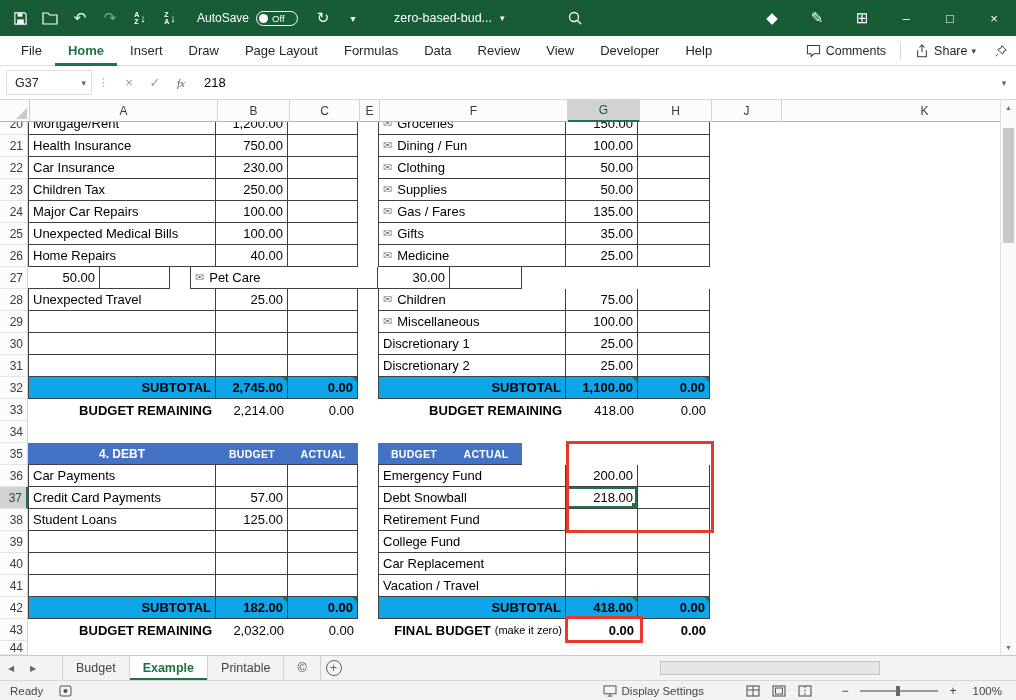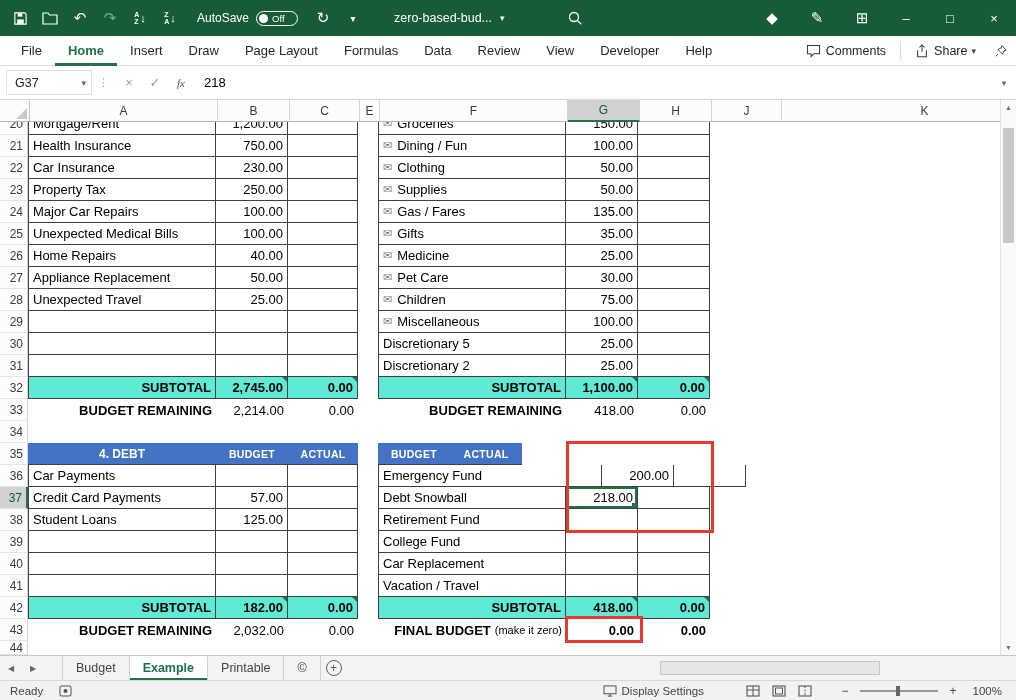--- a/index.html
+++ b/index.html
@@ -56,21 +56,21 @@
   .g-row { display:flex; overflow:hidden; }
   .g-rowhdr { width:28px; flex:none; display:flex; align-items:center; justify-content:flex-end; padding-right:4px; font-size:12px; color:#3b3b3b; background:#FCFCFC; border-right:1px solid #D4D4D4; border-bottom:1px solid #E4E4E4; }
   .g-rowhdr.hl { background:#D2D2D2; color:#0C5A32; border-right:2px solid #217346; }
   .g-cell { flex:none; height:100%; display:flex; align-items:center; padding:0 4px; font-size:13px; color:#000; white-space:nowrap; overflow:hidden; position:relative; }
   .cut .g-cell, .cut .g-rowhdr { position:relative; top:-9px; height:22px; }
   .num { justify-content:flex-end; }
   .bd { border-right:1px solid #404040; border-bottom:1px solid #404040; }
   .bd-l { border-left:1px solid #404040; }
   .hdrb { background:#4472C4; color:#fff; font-weight:700; font-size:12px; border-bottom:1px solid #404040; }
   .hdrc { background:#4472C4; color:#fff; font-weight:700; font-size:10.5px; justify-content:center; letter-spacing:.3px; border-bottom:1px solid #404040; }
-  .sub { background:#5eead4; font-weight:700; }
+  .sub { background:#0ea5e9; font-weight:700; }
   .subl { justify-content:flex-end; }
   .rem { font-weight:700; justify-content:flex-end; }
   .bold { font-weight:700; }
   .t2 { font-weight:400; font-size:11px; margin-left:4px; }
   .cell-icon { font-size:11px; color:#7a7a7a; margin-right:5px; }
   .flag::after { content:""; position:absolute; top:0; right:0; border-left:5px solid transparent; border-top:5px solid #217346; }
   .selcell { box-shadow: inset 0 0 0 2px #217346; }
   .selcell::before { content:""; position:absolute; right:0; bottom:0; width:5px; height:5px; background:#217346; }
   .red-box { position:absolute; border:3px solid #E8392F; pointer-events:none; z-index:6; }
   .red1 { left:566px; top:341px; width:148px; height:92px; }
@@ -298,21 +298,21 @@
         <div class="g-cell bd num" style="width: 72px;">
           <span>50.00</span>
         </div>
         <div class="g-cell bd" style="width: 72px;"></div>
         <div class="g-cell" style="width: 70px;"></div>
         <div class="g-cell" style="width: 286px;"></div>
       </div>
       <div class="g-row" style="height: 22px;">
         <div class="g-rowhdr">23</div>
         <div class="g-cell bd bd-l" style="width: 188px;">
-          <span>Property Tax</span>
+          <span>Children Tax</span>
         </div>
         <div class="g-cell bd num" style="width: 72px;">
           <span>250.00</span>
         </div>
         <div class="g-cell bd" style="width: 70px;"></div>
         <div class="g-cell" style="width: 20px;"></div>
         <div class="g-cell bd bd-l" style="width: 188px;">
           <span class="cell-icon">✉</span>
           <span>Supplies</span>
         </div>
@@ -381,23 +381,20 @@
         </div>
         <div class="g-cell bd num" style="width: 72px;">
           <span>25.00</span>
         </div>
         <div class="g-cell bd" style="width: 72px;"></div>
         <div class="g-cell" style="width: 70px;"></div>
         <div class="g-cell" style="width: 286px;"></div>
       </div>
       <div class="g-row" style="height: 22px;">
         <div class="g-rowhdr">27</div>
-        <div class="g-cell bd bd-l" style="width: 188px;">
-          <span>Appliance Replacement</span>
-        </div>
         <div class="g-cell bd num" style="width: 72px;">
           <span>50.00</span>
         </div>
         <div class="g-cell bd" style="width: 70px;"></div>
         <div class="g-cell" style="width: 20px;"></div>
         <div class="g-cell bd bd-l" style="width: 188px;">
           <span class="cell-icon">✉</span>
           <span>Pet Care</span>
         </div>
         <div class="g-cell bd num" style="width: 72px;">
@@ -445,21 +442,21 @@
         <div class="g-cell" style="width: 70px;"></div>
         <div class="g-cell" style="width: 286px;"></div>
       </div>
       <div class="g-row" style="height: 22px;">
         <div class="g-rowhdr">30</div>
         <div class="g-cell bd bd-l" style="width: 188px;"></div>
         <div class="g-cell bd" style="width: 72px;"></div>
         <div class="g-cell bd" style="width: 70px;"></div>
         <div class="g-cell" style="width: 20px;"></div>
         <div class="g-cell bd bd-l" style="width: 188px;">
-          <span>Discretionary 5</span>
+          <span>Discretionary 1</span>
         </div>
         <div class="g-cell bd num" style="width: 72px;">
           <span>25.00</span>
         </div>
         <div class="g-cell bd" style="width: 72px;"></div>
         <div class="g-cell" style="width: 70px;"></div>
         <div class="g-cell" style="width: 286px;"></div>
       </div>
       <div class="g-row" style="height: 22px;">
         <div class="g-rowhdr">31</div>
@@ -559,21 +556,21 @@
         <div class="g-cell" style="width: 286px;"></div>
       </div>
       <div class="g-row" style="height: 22px;">
         <div class="g-rowhdr">36</div>
         <div class="g-cell bd bd-l" style="width: 188px;">
           <span>Car Payments</span>
         </div>
         <div class="g-cell bd" style="width: 72px;"></div>
         <div class="g-cell bd" style="width: 70px;"></div>
         <div class="g-cell" style="width: 20px;"></div>
-        <div class="g-cell bd bd-l" style="width: 224px;">
+        <div class="g-cell bd bd-l" style="width: 188px;">
           <span>Emergency Fund</span>
         </div>
         <div class="g-cell bd num" style="width: 72px;">
           <span>200.00</span>
         </div>
         <div class="g-cell bd" style="width: 72px;"></div>
         <div class="g-cell" style="width: 70px;"></div>
         <div class="g-cell" style="width: 286px;"></div>
       </div>
       <div class="g-row" style="height: 22px; text-align: center;">

